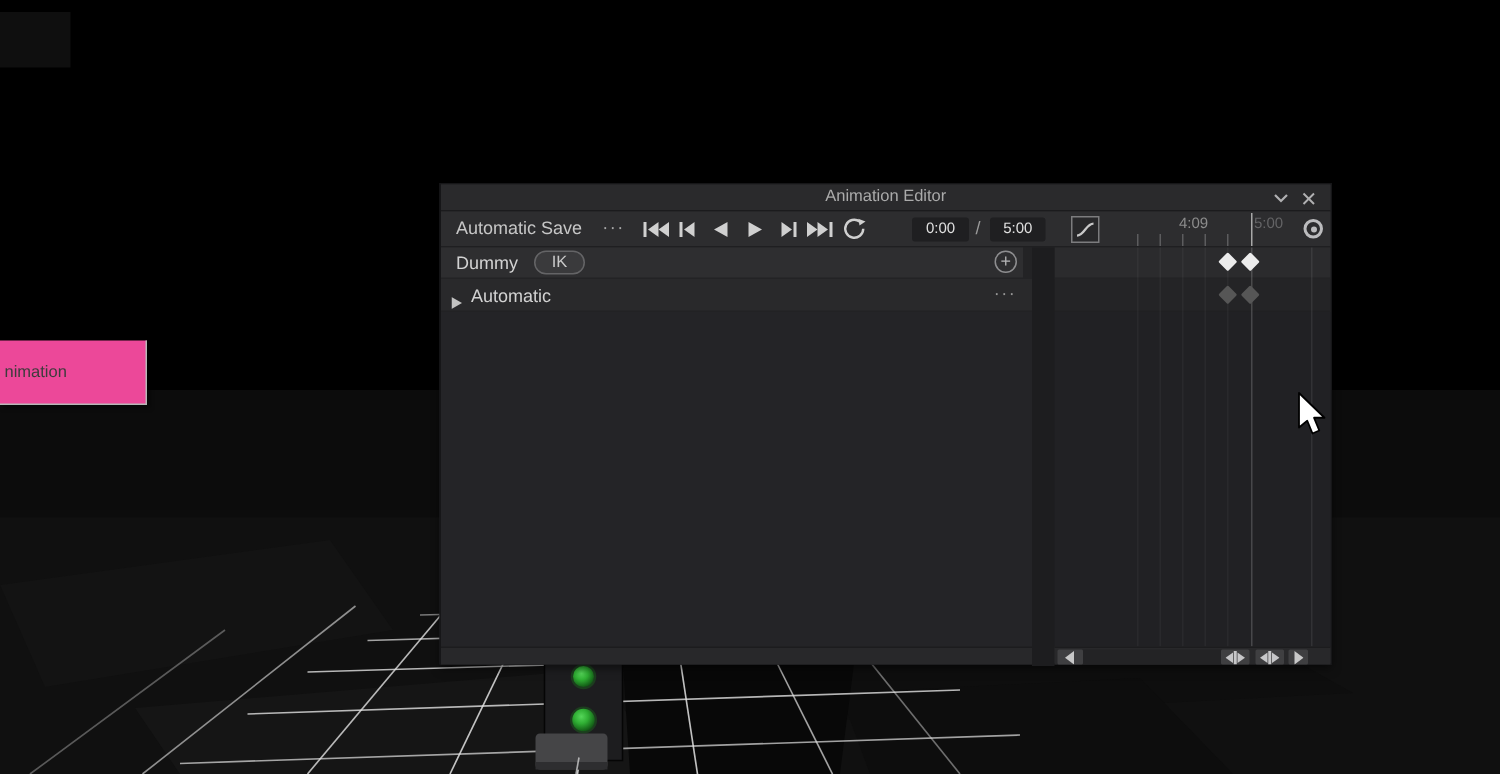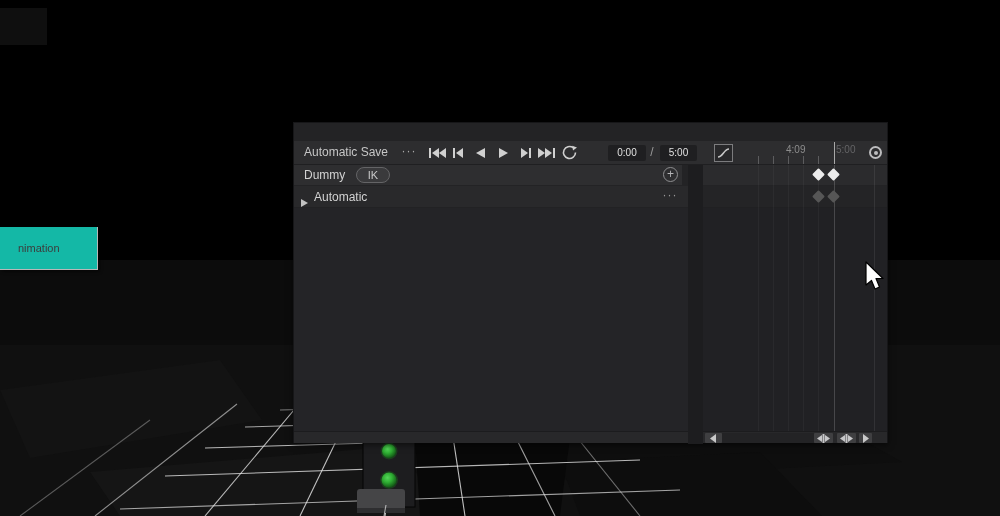--- a/index.html
+++ b/index.html
@@ -5,24 +5,24 @@
   * { margin:0; padding:0; box-sizing:border-box; }
   html,body { width:1000px; height:516px; background:#000; overflow:hidden;
               font-family:"Liberation Sans", sans-serif; }
   .abs { position:absolute; }
 
   
   #viewport { left:0; top:0; width:1000px; height:516px; z-index:0; }
   #tl-remnant { left:0; top:8px; width:47px; height:37px; background:#0f0f0f; z-index:1; }
 
   
-  #tooltip { left:0; top:227px; width:98px; height:43px; background:#14b8a6;
+  #tooltip { left:0; top:227px; width:98px; height:43px; background:#ec4899;
              border-right:1px solid #b8b8b8; border-bottom:1px solid #b8b8b8;
              box-shadow:2px 2px 3px rgba(0,0,0,.45); z-index:6;
-             color:#3c3c3c; font-size:11px; line-height:43px; padding-left:18px; }
+             color:#3c3c3c; font-size:11px; line-height:43px; padding-left:3px; }
 
   
   #panel { left:293px; top:122px; width:595px; height:321px; background:#232325;
            border:1px solid #161618; z-index:4; box-shadow:0 2px 6px rgba(0,0,0,.55); }
   .titlebar { left:0; top:0; width:593px; height:18px; background:#2a2a2c;
               border-bottom:1px solid #1b1b1d; }
   .title-text { width:100%; text-align:center; line-height:17px; font-size:11px; color:#ababab; }
   .tb-btn { top:2px; width:15px; height:14px; display:flex; align-items:center; justify-content:center; }
 
   .toolbar-row { left:0; top:18px; width:593px; height:24px; background:#2d2d2f;
@@ -130,20 +130,34 @@
 </svg>
 
 <div id="tl-remnant" class="abs"></div>
 
 <div id="tooltip" class="abs">
   <span>nimation</span>
 </div>
 
 <div id="panel" class="abs">
 
+  <div class="abs titlebar">
+    <div class="abs title-text">Animation Editor</div>
+    <div class="abs tb-btn" style="left:552px;">
+      <svg width="10" height="7" viewBox="0 0 10 7">
+        <polyline points="1,1 5,5 9,1" fill="none" stroke="#b0b0b2" stroke-width="1.5"></polyline>
+      </svg>
+    </div>
+    <div class="abs tb-btn" style="left:571px;">
+      <svg width="9" height="9" viewBox="0 0 9 9">
+        <line x1="1" y1="1" x2="8" y2="8" stroke="#b0b0b2" stroke-width="1.3"></line>
+        <line x1="8" y1="1" x2="1" y2="8" stroke="#b0b0b2" stroke-width="1.3"></line>
+      </svg>
+    </div>
+  </div>
 
   <div class="abs toolbar-row">
     <div class="abs save-label">Automatic Save</div>
     <div class="abs ellipsis-btn">
       <span>···</span>
     </div>
 
     <div class="abs media-btn" style="left:132px;">
       <svg width="20" height="14" viewBox="0 0 20 14" fill="#d0d0d0">
         <rect x="2" y="2" width="2" height="10"></rect>

